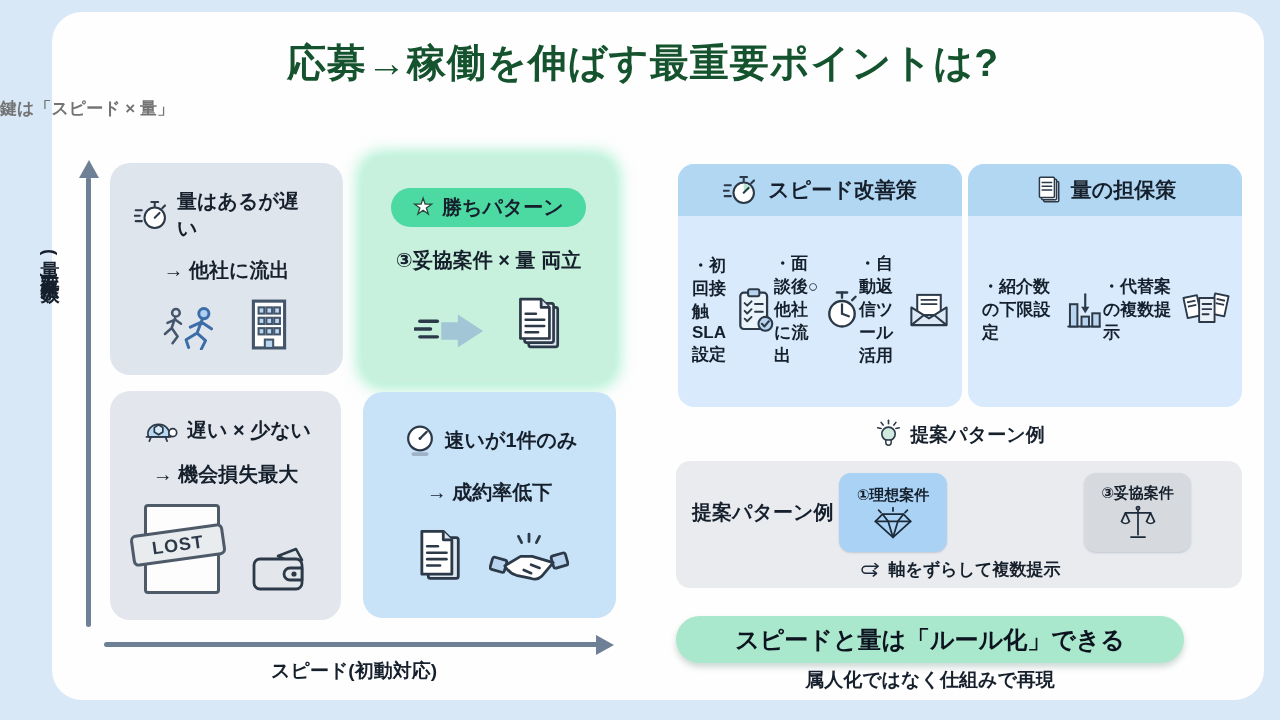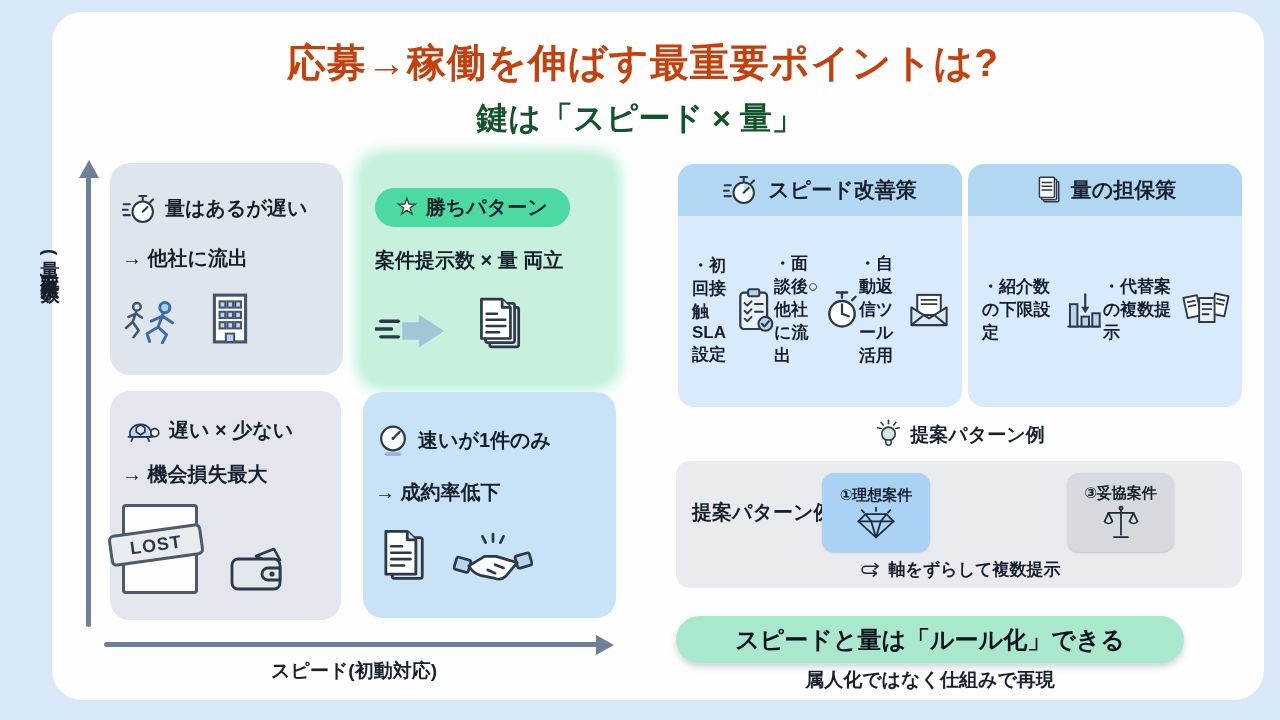--- a/index.html
+++ b/index.html
@@ -1,32 +1,32 @@
 <!DOCTYPE html>
 <html><head>
 <meta charset="utf-8">
 <style>
   html,body{margin:0;padding:0;background:#d9e8f7;}
   .stage{position:relative;width:1280px;height:720px;background:#d9e8f7;overflow:hidden;
          font-family:"Liberation Sans","DejaVu Sans",sans-serif;color:#16202c;}
   .card{position:absolute;left:52px;top:12px;width:1212px;height:688px;background:#fefefe;border-radius:30px;}
 
-  .title{position:absolute;left:0;right:0;top:36px;text-align:center;font-size:39px;font-weight:800;letter-spacing:1px;color:#c2410c;padding-left:6px;}
-  .subtitle{position:absolute;left:0;right:0;top:97px;text-align:center;font-size:32px;font-weight:800;color:#14532d;}
+  .title{position:absolute;left:0;right:0;top:36px;text-align:center;font-size:39px;font-weight:800;letter-spacing:1px;color:#14532d;padding-left:6px;}
+  .subtitle{position:absolute;left:0;right:0;top:97px;text-align:left;font-size:17px;font-weight:800;color:#737373;}
 
   
   .axis-v{position:absolute;left:86px;top:177px;width:5px;height:450px;background:#6e8096;border-radius:3px;}
   .axis-v-head{position:absolute;left:79px;top:160px;width:0;height:0;border-left:10px solid transparent;border-right:10px solid transparent;border-bottom:18px solid #6e8096;}
   .axis-h{position:absolute;left:104px;top:642px;width:494px;height:5px;background:#6e8096;border-radius:3px;}
   .axis-h-head{position:absolute;left:596px;top:635px;width:0;height:0;border-top:10px solid transparent;border-bottom:10px solid transparent;border-left:18px solid #6e8096;}
   .ylabel{position:absolute;left:37px;top:246px;writing-mode:vertical-rl;font-size:19px;font-weight:800;letter-spacing:3px;}
   .xlabel{position:absolute;left:104px;top:658px;width:500px;text-align:center;font-size:19px;font-weight:800;}
 
   
-  .quad{position:absolute;border-radius:20px;display:flex;flex-direction:column;align-items:flex-start;justify-content:space-evenly;padding:10px 12px;box-sizing:border-box;}
+  .quad{position:absolute;border-radius:20px;display:flex;flex-direction:column;align-items:center;justify-content:space-evenly;padding:10px 24px;box-sizing:border-box;}
   .q-tl{left:110px;top:163px;width:233px;height:212px;background:#dfe5ec;}
   .q-tr{left:363px;top:157px;width:251px;height:226px;background:#c8f1dd;box-shadow:0 0 14px 7px rgba(125,232,185,.55);}
   .q-bl{left:110px;top:391px;width:231px;height:229px;background:#e3e7ed;}
   .q-br{left:363px;top:392px;width:253px;height:226px;background:#c8e2f8;}
   .q-head{display:flex;align-items:center;gap:7px;font-size:20px;font-weight:800;}
   .q-cons{font-size:20px;font-weight:800;}
   .q-icons{display:flex;align-items:flex-end;gap:22px;}
   .win-badge{display:flex;align-items:center;gap:9px;background:#4cd9a2;border-radius:999px;padding:6px 22px;font-size:20px;font-weight:800;}
   .win-star{color:#ffffff;-webkit-text-stroke:1.3px #28463a;font-size:22px;line-height:1;}
   .q-text{font-size:20px;font-weight:800;}
@@ -40,21 +40,21 @@
   .p-speed{left:678px;top:164px;width:284px;height:243px;}
   .p-vol{left:968px;top:164px;width:274px;height:243px;}
   .panel-h{height:52px;background:#b2d7f3;display:flex;align-items:center;justify-content:center;gap:9px;font-size:21px;font-weight:800;}
   .panel-b{display:flex;flex-direction:row;justify-content:space-evenly;height:calc(100% - 52px);padding:4px 12px 8px 14px;box-sizing:border-box;align-items:center;}
   .p-item{display:flex;align-items:center;justify-content:space-between;gap:6px;font-size:17px;font-weight:800;}
 
   .prop-caption{position:absolute;left:678px;top:419px;width:564px;display:flex;align-items:center;justify-content:center;gap:8px;font-size:19px;font-weight:800;}
 
   .prow{position:absolute;left:676px;top:461px;width:566px;height:127px;background:#e9ebef;border-radius:14px;}
   .prow-label{position:absolute;left:16px;top:38px;font-size:20px;font-weight:800;}
-  .pcard{position:absolute;top:12px;height:79px;border-radius:12px;display:flex;flex-direction:column;align-items:center;justify-content:center;gap:2px;font-weight:800;text-align:center;box-shadow:0 1px 2px rgba(80,100,120,.25);}
+  .pcard{position:absolute;top:12px;height:79px;border-radius:12px;display:flex;flex-direction:column;align-items:center;justify-content:center;gap:2px;font-weight:800;text-align:center;box-shadow:0 1px 2px rgba(80,100,120,.25);margin-left:17px;}
   .pc1{left:146px;width:108px;background:#a9d2f4;font-size:15px;}
   .pc2{left:262px;width:121px;background:#d6dade;font-size:12px;}
   .pc3{left:391px;width:107px;background:#d6dade;font-size:15px;}
   .prow-note{position:absolute;left:0;bottom:7px;width:100%;display:flex;align-items:center;justify-content:center;gap:7px;font-size:17px;font-weight:800;}
 
   .pill{position:absolute;left:676px;top:616px;width:508px;height:47px;background:#a9e8cc;border-radius:999px;display:flex;align-items:center;justify-content:center;font-size:24px;font-weight:800;box-shadow:0 4px 6px rgba(90,130,120,.3);color:#0d1420;}
   .pill-caption{position:absolute;left:676px;top:667px;width:508px;text-align:center;font-size:19px;font-weight:800;}
 
   .ic{display:block;flex:0 0 auto;}
 </style>
@@ -118,21 +118,21 @@
         </g>
       </svg>
     </div>
   </div>
 
   <div class="quad q-tr">
     <div class="win-badge">
       <span class="win-star">★</span>
       <span>勝ちパターン</span>
     </div>
-    <div class="q-text">案件提示数 × 量 両立</div>
+    <div class="q-text">③妥協案件 × 量 両立</div>
     <div class="q-icons">
       <svg class="ic" width="74" height="44" viewBox="0 0 76 44">
         <g stroke="#2b3948" stroke-width="3.5" stroke-linecap="round">
           <line x1="6" y1="12" x2="24" y2="12"></line>
             <line x1="1" y1="20" x2="17" y2="20"></line>
             <line x1="6" y1="28" x2="24" y2="28"></line>
         </g>
         <polygon points="28,13 45,13 45,5 71,22 45,39 45,31 28,31" fill="#a2c6d6"></polygon>
       </svg>
       <svg class="ic" width="54" height="58" viewBox="0 0 52 56">

